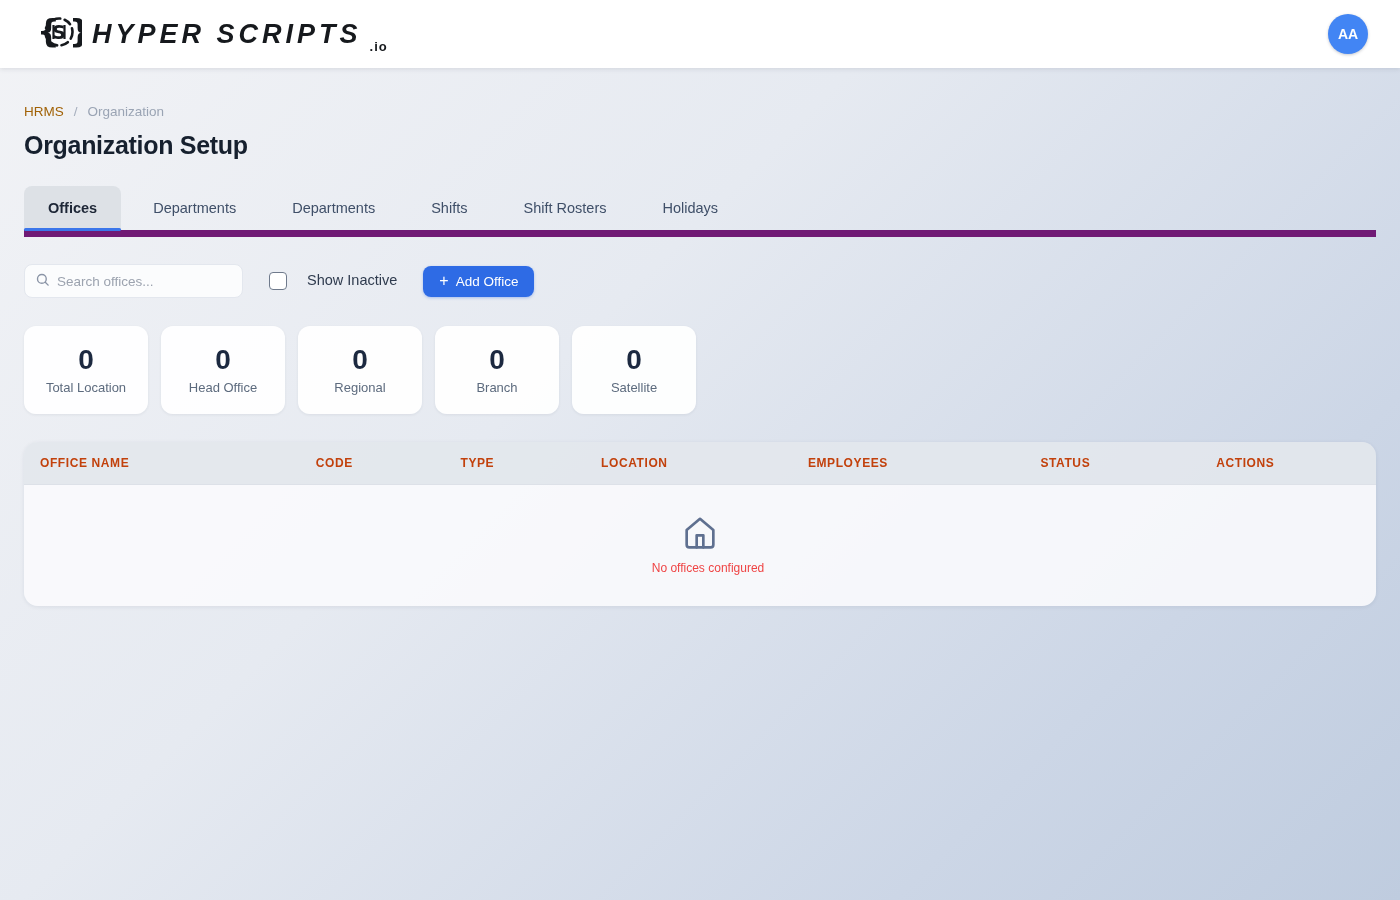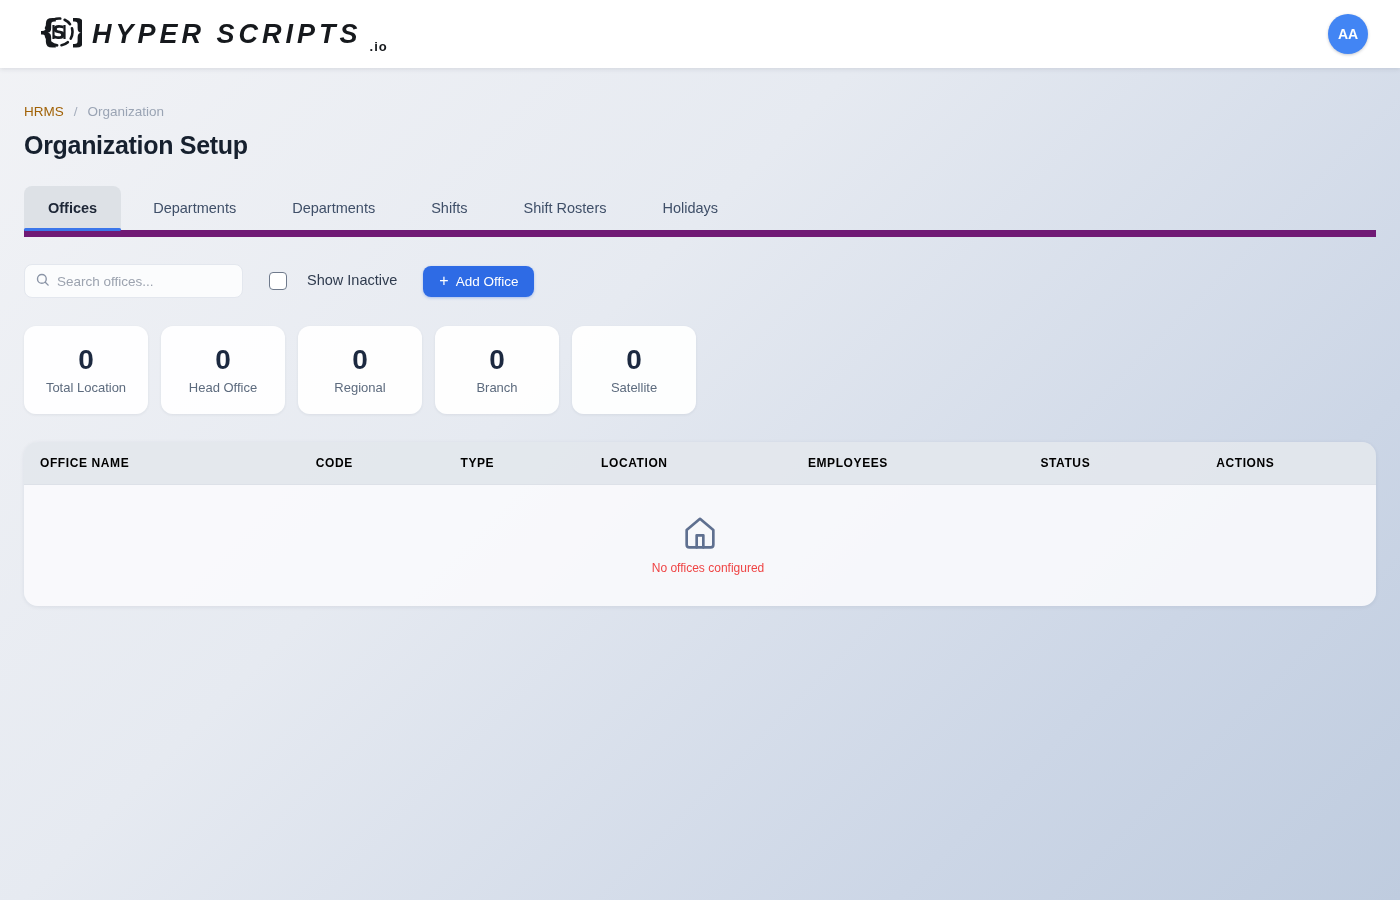--- a/index.html
+++ b/index.html
@@ -183,21 +183,21 @@
     display: grid;
     grid-template-columns: 20.4% 10.7% 10.4% 15.3% 17.2% 13% 13%;
     background: rgba(227,231,237,0.92);
     border-bottom: 1px solid #dde1e8;
   }
   .th {
     padding: 14px 16px;
     font-size: 12px;
     font-weight: 700;
     letter-spacing: 0.6px;
-    color: #000000;
+    color: #c2410c;
     text-transform: uppercase;
     white-space: nowrap;
   }
   .table-body {
     background: rgba(250,251,253,0.88);
     min-height: 121px;
     display: flex; align-items: center; justify-content: center;
   }
   .empty-state {
     display: flex; flex-direction: column;

